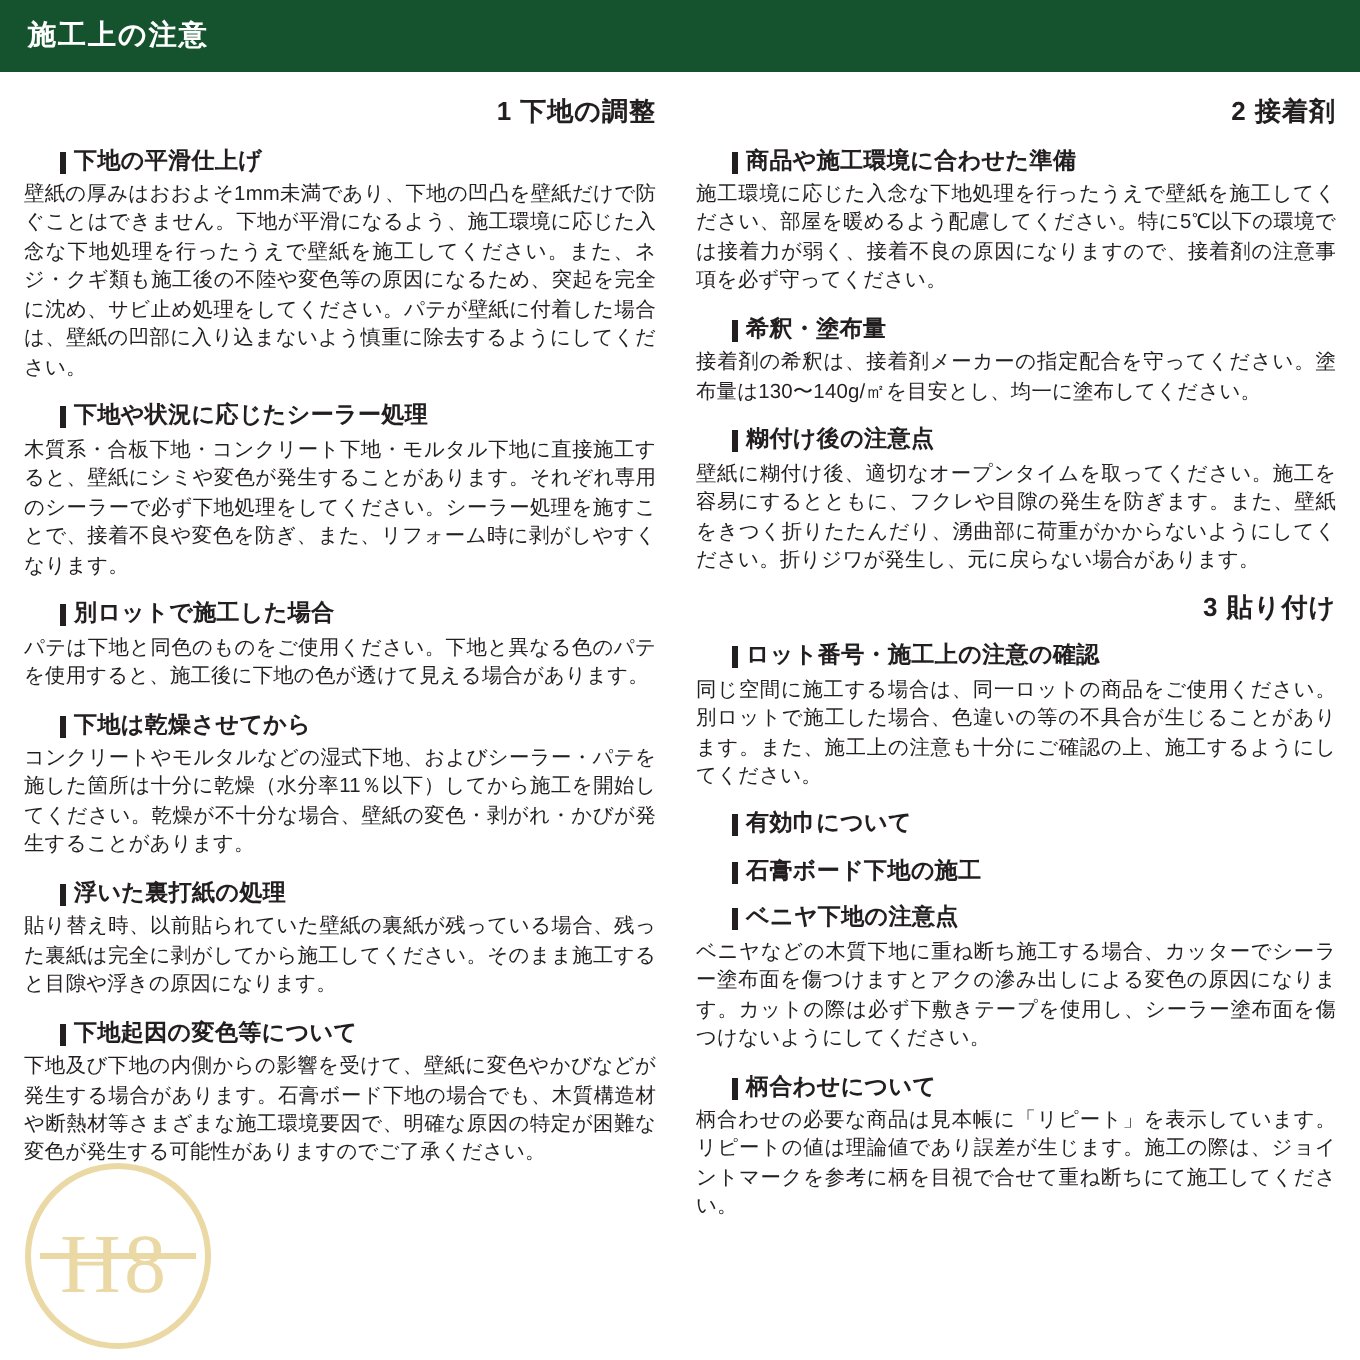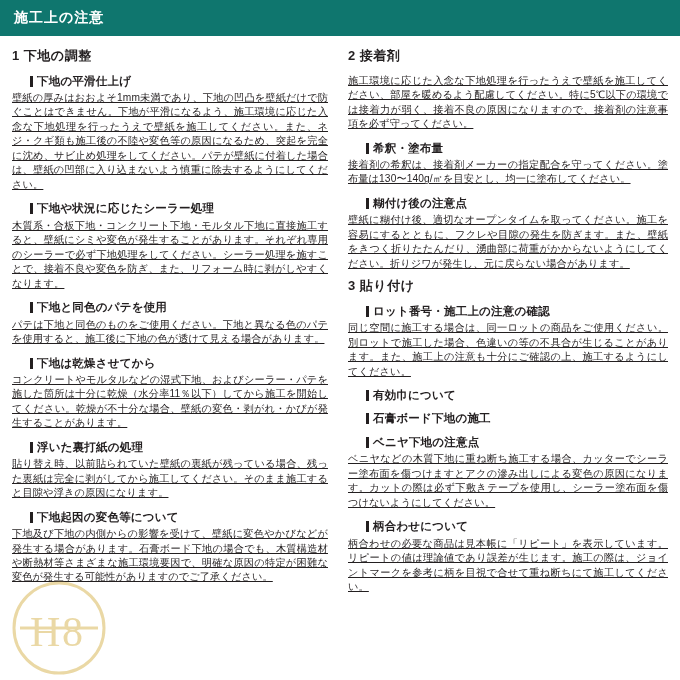--- a/index.html
+++ b/index.html
@@ -21,21 +21,21 @@
     height: 680px;
     box-sizing: border-box;
   }
   
   .header {
     position: absolute;
     left: 0;
     top: 0;
     width: 680px;
     height: 36px;
-    background: #0f766e;
+    background: #14532d;
     display: flex;
     align-items: center;
   }
   .header-title {
     font-size: 14px;
     font-weight: bold;
     color: #ffffff;
     letter-spacing: 1px;
     margin-left: 14px;
   }
@@ -68,20 +68,21 @@
   .col.right {
     padding-right: 0;
     padding-left: 8px;
   }
   h2.sec {
     font-size: 13px;
     font-weight: bold;
     margin: 0 0 10px 0;
     line-height: 1.2;
     letter-spacing: 0.5px;
+    text-align: right;
   }
   .sub {
     font-size: 11.5px;
     font-weight: bold;
     margin: 9px 0 3px 0;
     line-height: 1.25;
     letter-spacing: 0.2px;
     display: flex;
     align-items: flex-start;
     padding-left: 18px;
@@ -94,21 +95,20 @@
     margin-right: 4px;
     margin-top: 2px;
     flex: 0 0 auto;
   }
   p.body {
     font-size: 10.2px;
     line-height: 1.42;
     margin: 0 0 2px 0;
     text-align: justify;
     letter-spacing: 0.1px;
-    text-decoration: underline;
   }
   .gap {
     height: 5px;
   }
 </style>
 </head>
 <body>
 
 <div class="page">
 
@@ -128,21 +128,21 @@
       <p class="body">壁紙の厚みはおおよそ1mm未満であり、下地の凹凸を壁紙だけで防ぐことはできません。下地が平滑になるよう、施工環境に応じた入念な下地処理を行ったうえで壁紙を施工してください。また、ネジ・クギ類も施工後の不陸や変色等の原因になるため、突起を完全に沈め、サビ止め処理をしてください。パテが壁紙に付着した場合は、壁紙の凹部に入り込まないよう慎重に除去するようにしてください。</p>
 
       <div class="sub">
           <span class="bar"></span>
           <span>下地や状況に応じたシーラー処理</span>
         </div>
       <p class="body">木質系・合板下地・コンクリート下地・モルタル下地に直接施工すると、壁紙にシミや変色が発生することがあります。それぞれ専用のシーラーで必ず下地処理をしてください。シーラー処理を施すことで、接着不良や変色を防ぎ、また、リフォーム時に剥がしやすくなります。</p>
 
       <div class="sub">
           <span class="bar"></span>
-          <span>下地と同色のパテを使用</span>
+          <span>別ロットで施工した場合</span>
         </div>
       <p class="body">パテは下地と同色のものをご使用ください。下地と異なる色のパテを使用すると、施工後に下地の色が透けて見える場合があります。</p>
 
       <div class="sub">
           <span class="bar"></span>
           <span>下地は乾燥させてから</span>
         </div>
       <p class="body">コンクリートやモルタルなどの湿式下地、およびシーラー・パテを施した箇所は十分に乾燥（水分率11％以下）してから施工を開始してください。乾燥が不十分な場合、壁紙の変色・剥がれ・かびが発生することがあります。</p>
 
       <div class="sub">
@@ -154,20 +154,24 @@
       <div class="sub">
           <span class="bar"></span>
           <span>下地起因の変色等について</span>
         </div>
       <p class="body">下地及び下地の内側からの影響を受けて、壁紙に変色やかびなどが発生する場合があります。石膏ボード下地の場合でも、木質構造材や断熱材等さまざまな施工環境要因で、明確な原因の特定が困難な変色が発生する可能性がありますのでご了承ください。</p>
     </div>
 
     <div class="col right">
       <h2 class="sec">2 接着剤</h2>
 
+      <div class="sub">
+          <span class="bar"></span>
+          <span>商品や施工環境に合わせた準備</span>
+        </div>
       <p class="body">施工環境に応じた入念な下地処理を行ったうえで壁紙を施工してください、部屋を暖めるよう配慮してください。特に5℃以下の環境では接着力が弱く、接着不良の原因になりますので、接着剤の注意事項を必ず守ってください。</p>
 
       <div class="sub">
           <span class="bar"></span>
           <span>希釈・塗布量</span>
         </div>
       <p class="body">接着剤の希釈は、接着剤メーカーの指定配合を守ってください。塗布量は130〜140g/㎡を目安とし、均一に塗布してください。</p>
 
       <div class="sub">
           <span class="bar"></span>

